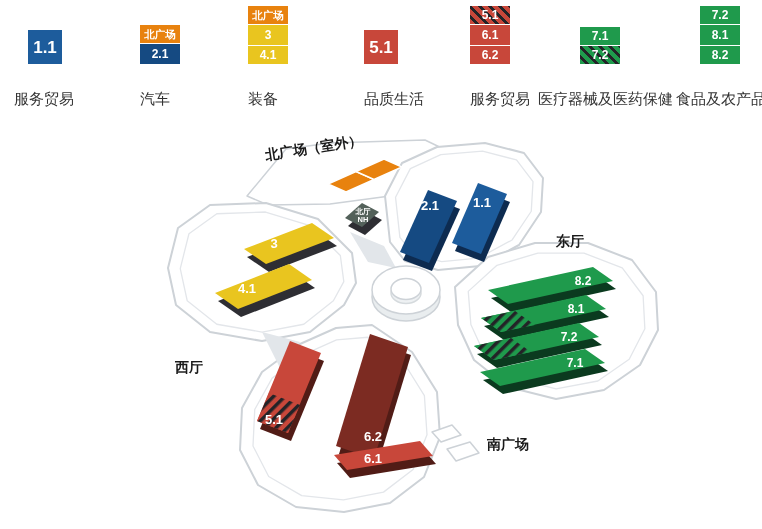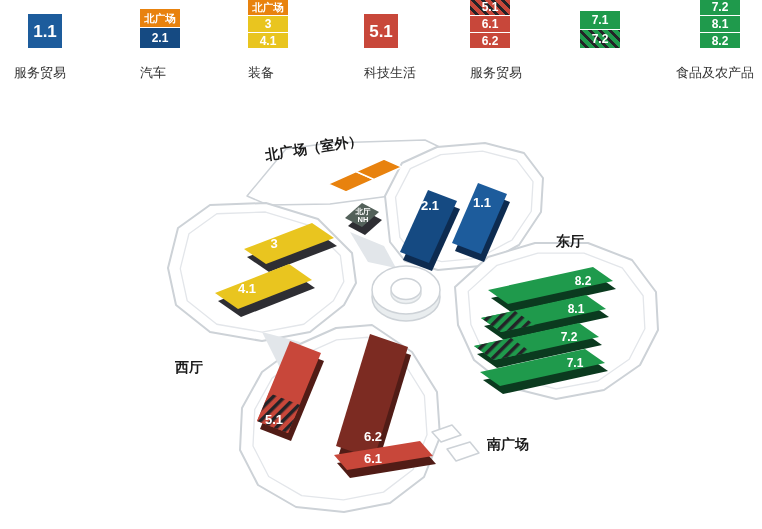--- a/index.html
+++ b/index.html
@@ -2,31 +2,31 @@
 <html style="--orange: #e8820e; --blue: #1d5c9c; --blue2: #154a82; --yellow: #e9c51f; --red: #c8473a; --maroon: #7c2b22; --green: #1f9a4c; --stripe: #232327; --nh: #53615a; --side-blue: #0d2b50; --side-green: #0b3a1f; --side-red: #511c16; --side-dark: #2e2e33; --outline: #cdd2d7; --outline2: #e3e6ea; --text: #333333;"><head>
 <meta charset="utf-8">
 <style>
   *{margin:0;padding:0;box-sizing:border-box}
   html,body{width:762px;height:529px}
   body{position:relative;background:#fff;font-family:"Liberation Sans","DejaVu Sans",sans-serif;overflow:hidden}
 
   
   .legend{position:absolute;top:0;left:0;width:762px;height:100px}
   .col{position:absolute;top:0}
-  .blocks{display:flex;flex-direction:column;justify-content:flex-end;align-items:flex-start;height:48px;gap:1px}
+  .blocks{display:flex;flex-direction:column;justify-content:flex-end;align-items:flex-start;height:64px;gap:1px}
   .blk{width:40px;height:20px;display:flex;align-items:center;justify-content:center;
        color:#fff;font-weight:bold;font-size:12px;line-height:1}
   .blk.sm{height:18px}
   .blk.xs{font-size:10.5px}
   .blk.big{width:34px;height:34px;font-size:17px}
   .c-orange{background:var(--orange)} .c-blue{background:var(--blue)} .c-blue2{background:var(--blue2)}
   .c-yellow{background:var(--yellow)} .c-red{background:var(--red)} .c-green{background:var(--green)}
   .striped-red{background:repeating-linear-gradient(45deg,var(--red) 0px,var(--red) 4px,var(--stripe) 4px,var(--stripe) 7px)}
   .striped-green{background:repeating-linear-gradient(45deg,var(--green) 0px,var(--green) 4px,var(--stripe) 4px,var(--stripe) 7px)}
-  .lbl{margin-top:16px;font-size:13px;color:var(--text);white-space:nowrap}
+  .lbl{margin-top:26px;font-size:15px;color:var(--text);white-space:nowrap}
 
   
   svg{position:absolute;left:0;top:0}
   .leaf{fill:#fff;stroke:var(--outline);stroke-width:2;stroke-linejoin:round}
   .leaf.thin{stroke-width:1.5}
   .leaf-inner{fill:none;stroke:var(--outline2);stroke-width:1.5;stroke-linejoin:round}
   .shade{fill:#e2e6ea}
   .f-blue{fill:var(--blue)} .f-blue2{fill:var(--blue2)} .f-yellow{fill:var(--yellow)}
   .f-red{fill:var(--red)} .f-maroon{fill:var(--maroon)} .f-green{fill:var(--green)}
   .f-orange{fill:var(--orange)} .f-stripe{fill:var(--stripe)} .f-nh{fill:var(--nh)}
@@ -66,37 +66,38 @@
       <div class="blk c-yellow">3</div>
       <div class="blk sm c-yellow">4.1</div>
     </div>
     <div class="lbl">装备</div>
   </div>
 
   <div class="col" style="left:364px">
     <div class="blocks">
       <div class="blk big c-red">5.1</div>
     </div>
-    <div class="lbl">科技生活</div>
+    <div class="lbl">品质生活</div>
   </div>
 
   <div class="col" style="left:470px">
     <div class="blocks">
       <div class="blk sm striped-red">5.1</div>
       <div class="blk c-red">6.1</div>
       <div class="blk sm c-red">6.2</div>
     </div>
     <div class="lbl">服务贸易</div>
   </div>
 
   <div class="col" style="left:538px">
     <div class="blocks" style="margin-left:42px">
       <div class="blk sm c-green">7.1</div>
       <div class="blk sm striped-green">7.2</div>
     </div>
+    <div class="lbl">医疗器械及医药保健</div>
   </div>
 
   <div class="col" style="left:676px">
     <div class="blocks" style="margin-left:24px">
       <div class="blk sm c-green">7.2</div>
       <div class="blk c-green">8.1</div>
       <div class="blk sm c-green">8.2</div>
     </div>
     <div class="lbl">食品及农产品</div>
   </div>

